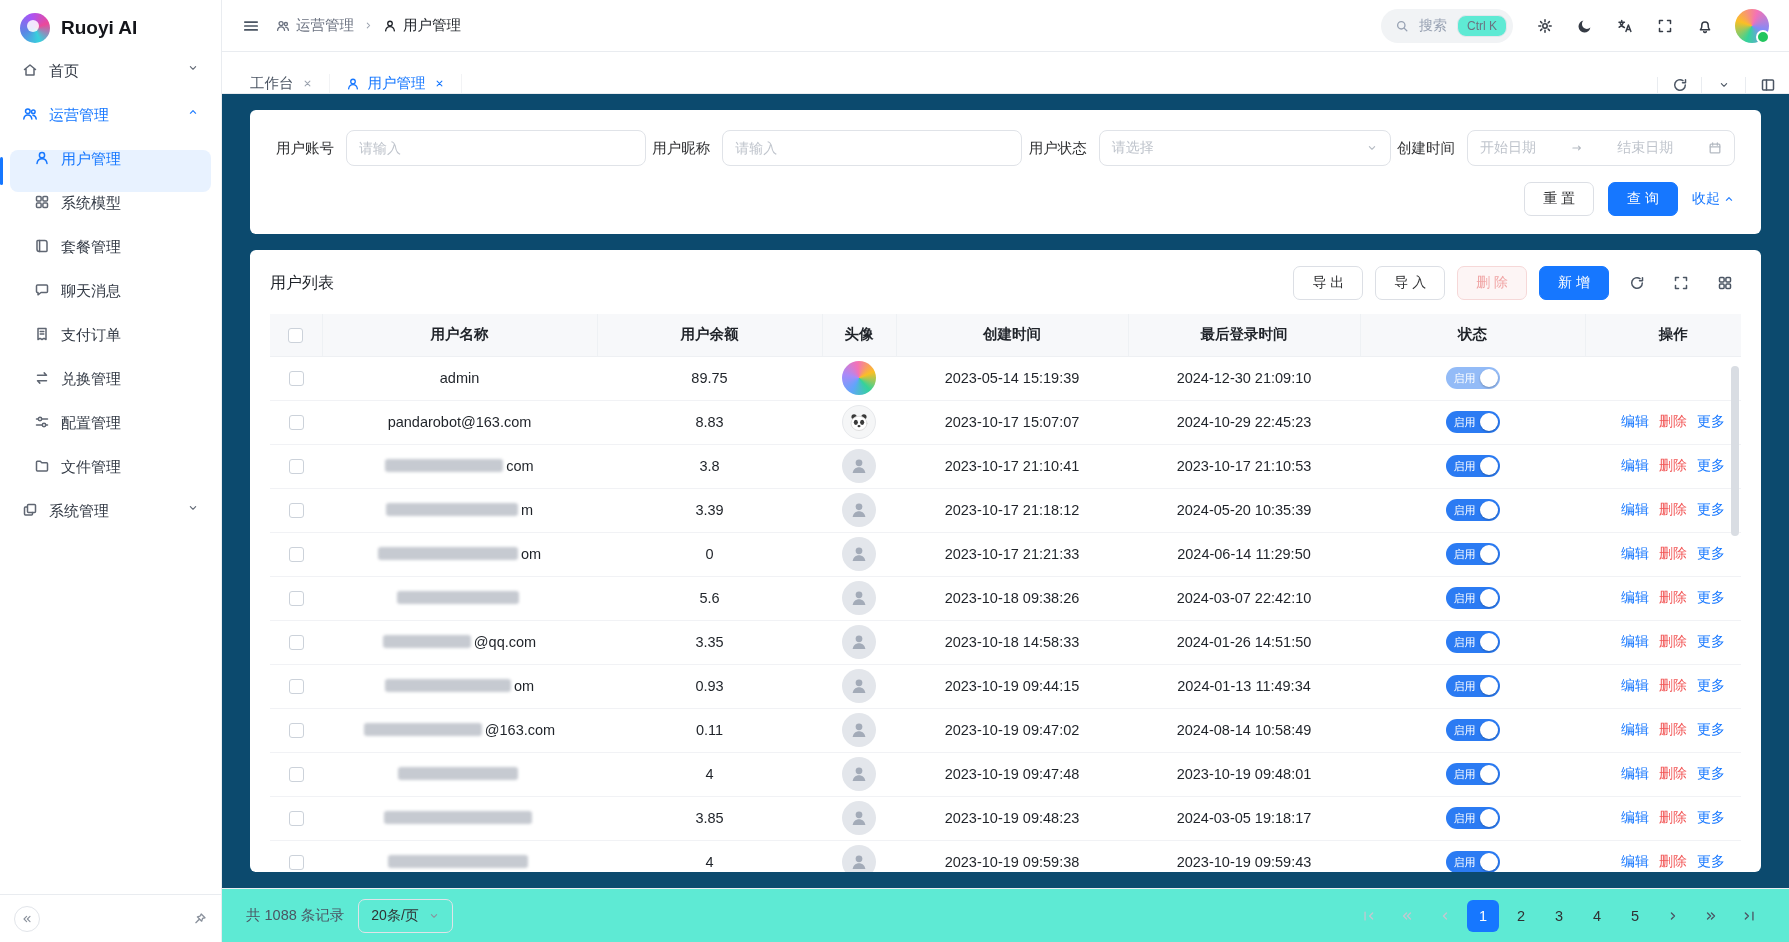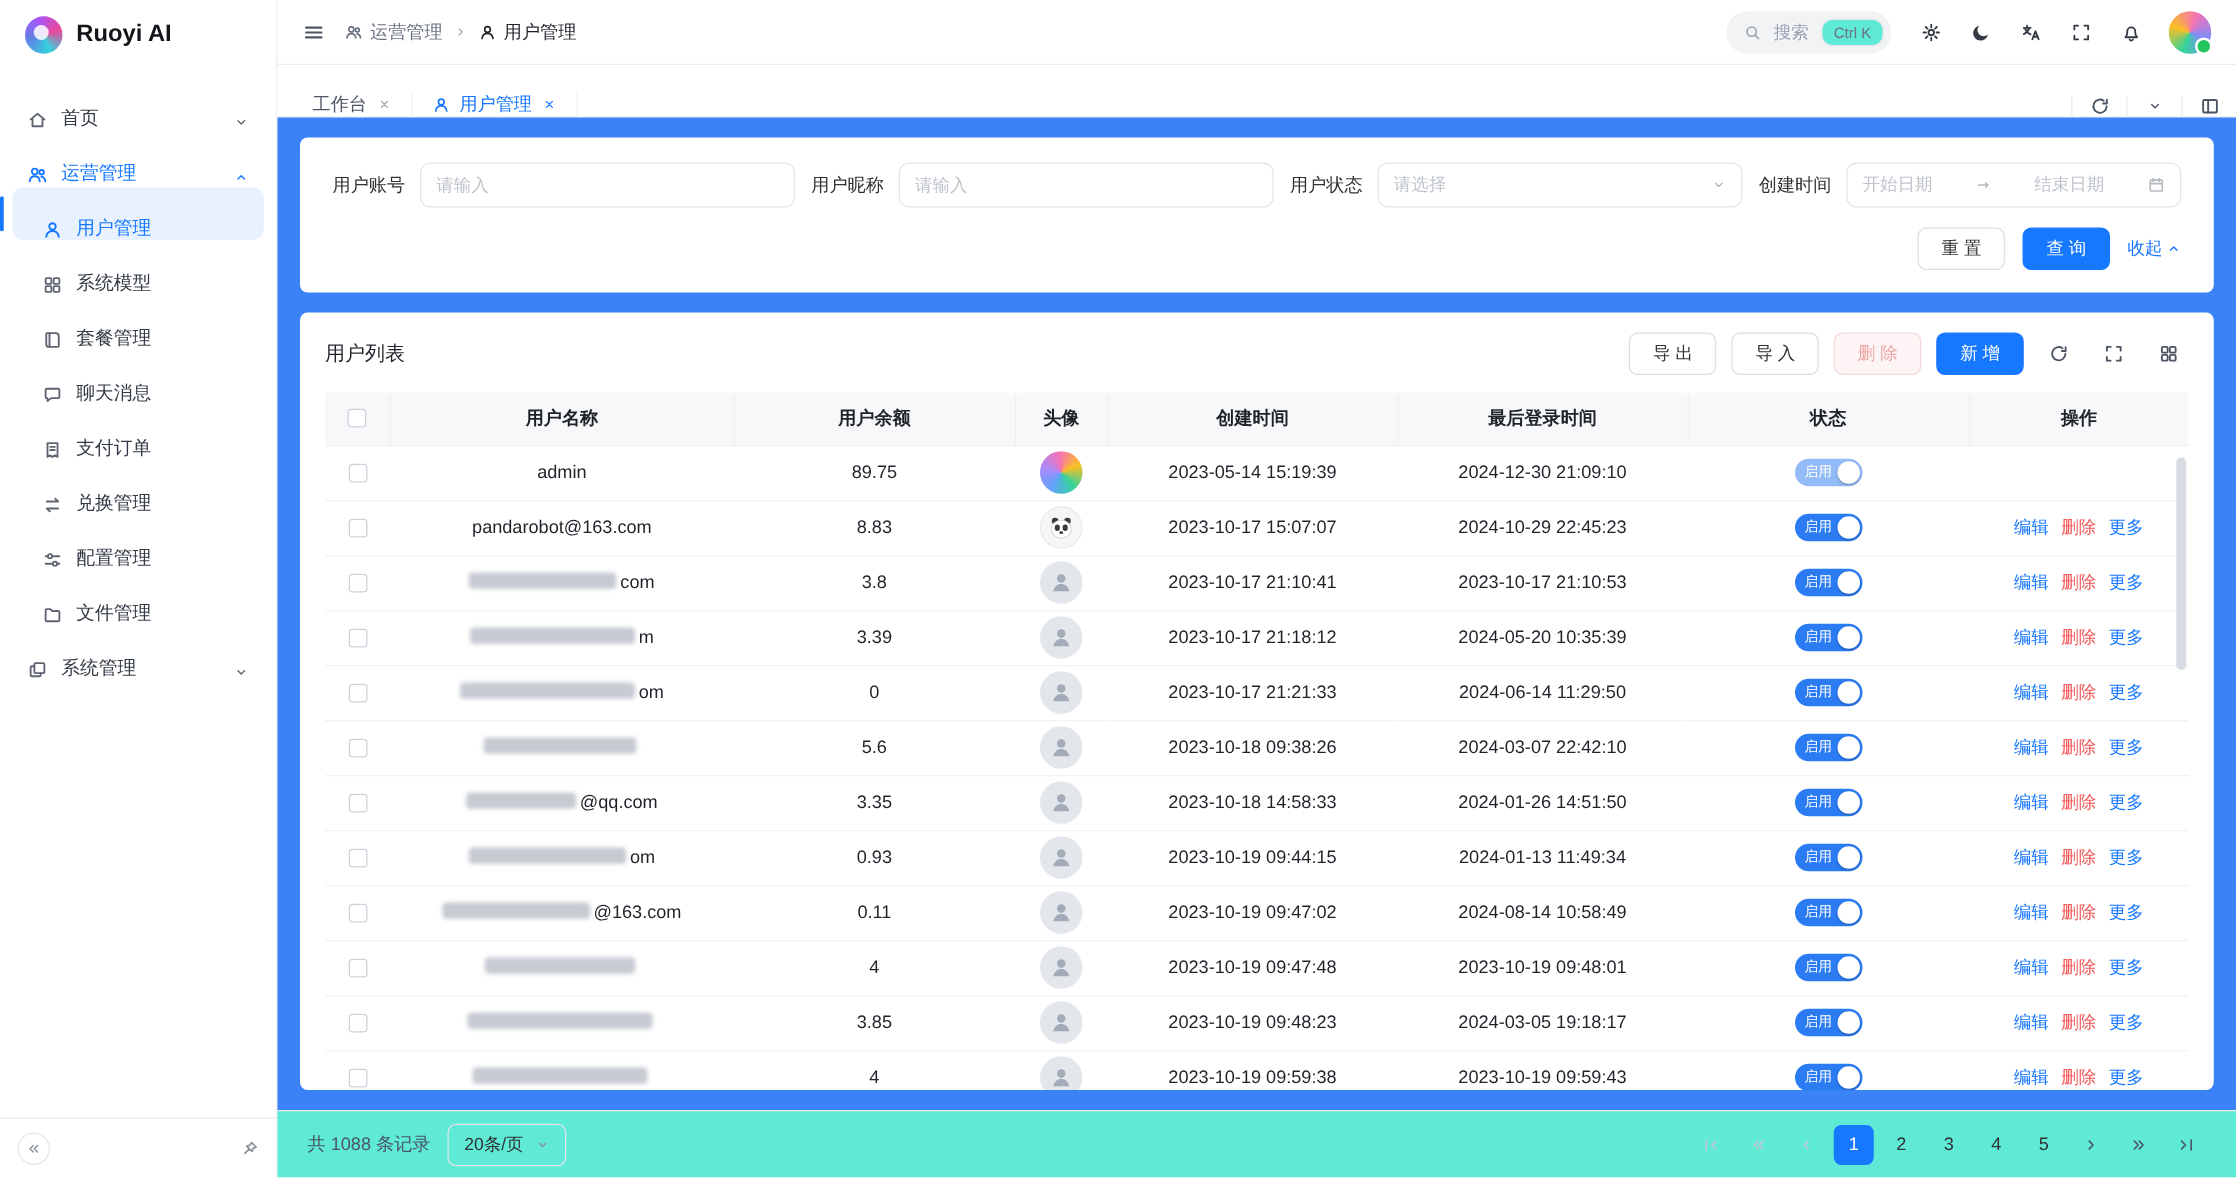--- a/index.html
+++ b/index.html
@@ -13,21 +13,21 @@
 
   .app { width:1789px; height:942px; display:flex; }
 
   
   .sidebar { width:222px; min-width:222px; background:#fff; border-right:1px solid var(--border); display:flex; flex-direction:column; }
   .logo { height:56px; display:flex; align-items:center; gap:11px; padding:0 20px; }
   .logo-mark { width:30px; height:30px; border-radius:50%; background:conic-gradient(from 160deg,#36d1dc,#5b86e5,#a855f7,#ec4899,#36d1dc); position:relative; }
   .logo-mark::after{ content:""; position:absolute; left:7px; top:7px; width:12px; height:12px; border-radius:50%; background:rgba(255,255,255,.85); }
   .logo-text { font-size:19px; font-weight:700; color:#14151a; }
   .nav { flex:1; padding:6px 10px; overflow:hidden; }
-  .nav-item { height:42px; display:flex; align-items:flex-end; gap:11px; padding:0 12px; border-radius:8px; color:#333a45; font-size:15px; cursor:pointer; position:relative; margin-bottom:2px; }
+  .nav-item { height:42px; display:flex; align-items:flex-start; gap:11px; padding:0 12px; border-radius:8px; color:#333a45; font-size:15px; cursor:pointer; position:relative; margin-bottom:2px; }
   .nav-item .ic { color:#5f6672; }
   .nav-item .grow { flex:1; }
   .nav-item.open { color:var(--primary); }
   .nav-item.open .ic { color:var(--primary); }
   .sub .nav-item { padding-left:24px; }
   .nav-item.active { background:#e8f2ff; color:var(--primary); }
   .nav-item.active .ic { color:var(--primary); }
   .nav-item.active::before { content:""; position:absolute; left:-10px; top:7px; bottom:7px; width:3px; border-radius:2px; background:var(--primary); }
   .sidebar-foot { height:48px; border-top:1px solid var(--border); display:flex; align-items:center; justify-content:space-between; padding:0 14px; }
   .collapse-btn { width:26px; height:26px; border-radius:50%; border:1px solid #e2e5ea; background:#fff; color:#8a919c; display:flex; align-items:center; justify-content:center; cursor:pointer; }
@@ -54,21 +54,21 @@
   .tabs { display:flex; align-items:center; }
   .tab { display:flex; align-items:center; gap:8px; padding:0 16px; height:100%; font-size:14.5px; color:#4b5563; cursor:pointer; border-right:1px solid #f2f3f5; }
   .tab .tab-ic { display:none; }
   .tab.active { color:var(--primary); }
   .tab.active .tab-ic { display:block; }
   .tab .close { color:#9ca3af; }
   .tab.active .close { color:var(--primary); }
   .tabbar-right { margin-left:auto; display:flex; align-items:stretch; }
   .tabbar-right .cell { width:44px; display:flex; align-items:center; justify-content:center; border-left:1px solid var(--border); color:#4b5563; cursor:pointer; }
 
-  .content { flex:1; background:#3b82f6; padding:16px 18px; display:flex; flex-direction:column; gap:16px; overflow:hidden; }
+  .content { flex:1; background:#0c4a6e; padding:16px 28px; display:flex; flex-direction:column; gap:16px; overflow:hidden; }
   .card { background:#fff; border-radius:6px; }
 
   
   .filter-card { padding:20px 26px 18px; display:flex; flex-direction:column; gap:16px; }
   .filter-row { display:flex; justify-content:space-between; align-items:center; }
   .fgroup { display:flex; align-items:center; gap:12px; }
   .flabel { font-size:14.5px; color:#303133; white-space:nowrap; }
   .control { height:36px; border:1px solid #e0e3e8; border-radius:8px; background:#fff; display:flex; align-items:center; padding:0 12px; font-size:14px; color:#303133; }
   input.control::placeholder { color:#bfc4cc; }
   .control.inp { width:300px; }

